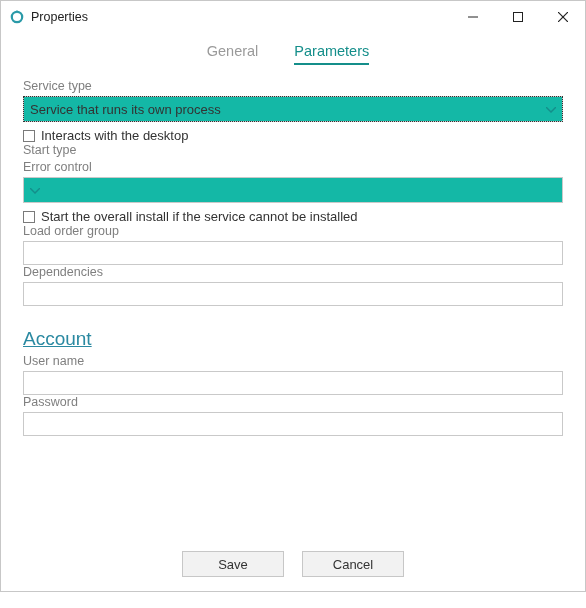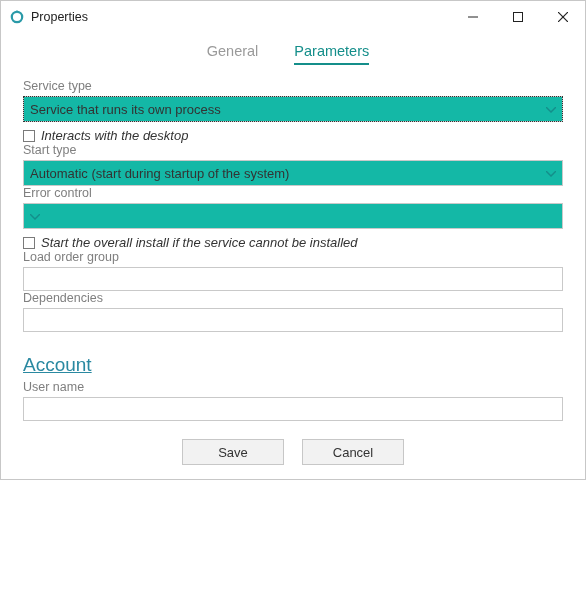--- a/index.html
+++ b/index.html
@@ -5,21 +5,21 @@
   html, body {
     margin: 0;
     padding: 0;
     font-family: "Segoe UI", Arial, sans-serif;
     font-size: 13px;
     color: #333;
     background: #fff;
   }
   .window {
     width: 586px;
-    height: 480px;
+    height: 592px;
     border: 1px solid #c7c7c7;
     box-sizing: border-box;
     display: flex;
     flex-direction: column;
     position: relative;
   }
   .titlebar {
     display: flex;
     align-items: center;
     height: 32px;
@@ -106,21 +106,20 @@
     box-sizing: border-box;
     font-size: 13px;
     background: #fff;
   }
 
   .cb-row {
     display: flex;
     align-items: center;
     margin-top: 6px;
     gap: 6px;
-    font-style: italic;
   }
   .cb-box {
     width: 12px;
     height: 12px;
     border: 1px solid #7a7a7a;
     box-sizing: border-box;
     background: #fff;
   }
   .cb-label {
     font-size: 13px;
@@ -206,28 +205,20 @@
           </svg>
       </span>
     </div>
 
     <div class="cb-row">
       <span class="cb-box"></span>
       <span class="cb-label">Interacts with the desktop</span>
     </div>
 
     <div class="field-label">Start type</div>
-    <div class="select">
-      <span class="sel-text">Automatic (start during startup of the system)</span>
-      <span class="chev">
-        <svg width="10" height="6">
-            <polyline points="0,0 5,5 10,0" fill="none" stroke="#148e8a" stroke-width="1.4"></polyline>
-          </svg>
-      </span>
-    </div>
 
     <div class="field-label">Error control</div>
     <div class="select">
       <span class="chev">
         <svg width="10" height="6">
             <polyline points="0,0 5,5 10,0" fill="none" stroke="#148e8a" stroke-width="1.4"></polyline>
           </svg>
       </span>
     </div>
 

